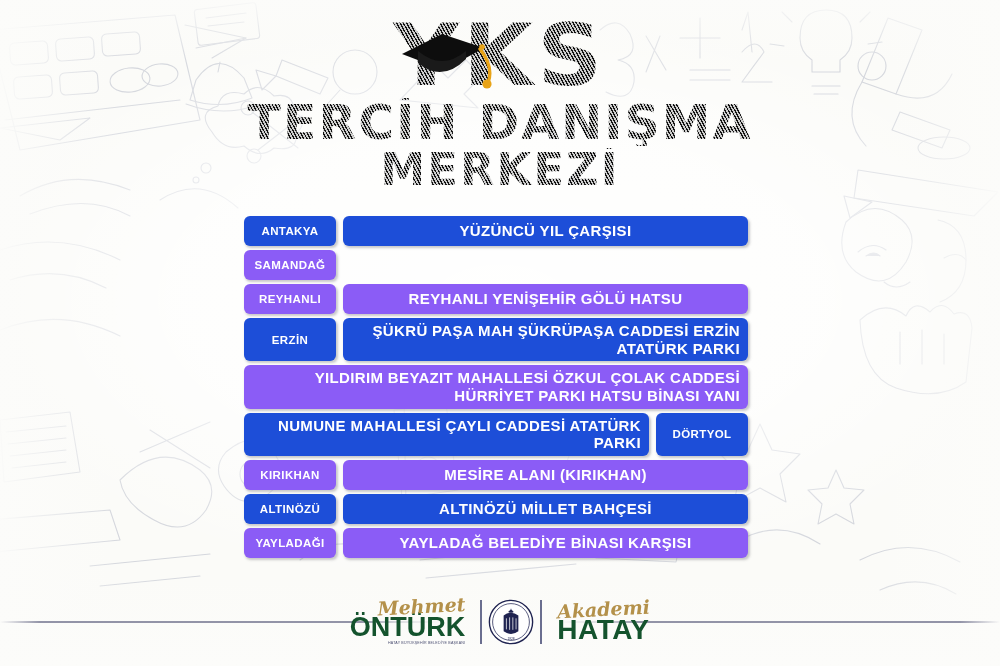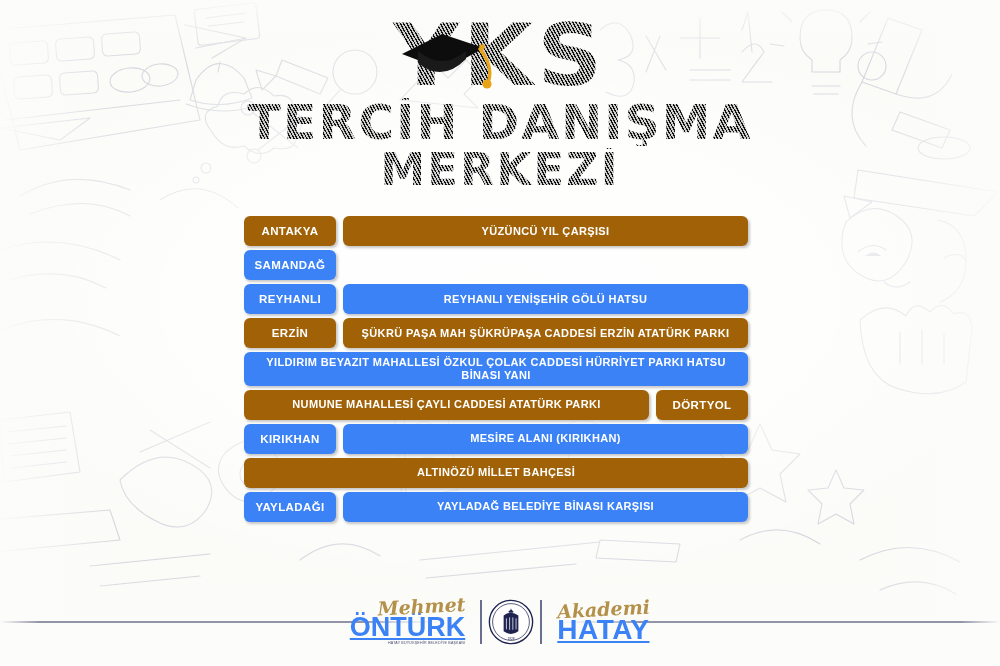--- a/index.html
+++ b/index.html
@@ -131,27 +131,28 @@
     width: 92px;
     min-height: 30px;
     font-size: 11.5px;
     letter-spacing: 0.4px;
     flex: 0 0 92px;
     padding: 0 2px;
   }
   .cell-address {
     flex: 1 1 auto;
     min-height: 30px;
-    font-size: 11px;
+    font-size: 15px;
     letter-spacing: 0.35px;
     line-height: 1.18;
     padding: 4px 8px;
-  }
-  .navy { background: #a16207; }
-  .gold { background: #3b82f6; }
+    text-align: right;
+  }
+  .navy { background: #1d4ed8; }
+  .gold { background: #8b5cf6; }
 
   
   #footer-rule {
     position: absolute;
     top: 621px;
     left: 0;
     width: 1000px;
     height: 2px;
     background: linear-gradient(to right,
         rgba(60,62,100,0) 0%,
@@ -192,23 +193,22 @@
     color: #b4914a;
     letter-spacing: 0px;
     margin-bottom: -3px;
     transform: rotate(-3deg);
   }
   .logo-bold {
     display: block;
     font-family: "Liberation Sans", sans-serif;
     font-weight: bold;
     font-size: 27px;
-    color: #3b82f6;
+    color: #14532d;
     letter-spacing: 0px;
-    text-decoration: underline;
   }
   .logo-sub {
     display: block;
     font-family: "Liberation Sans", sans-serif;
     font-size: 3.6px;
     color: #1f2350;
     letter-spacing: 0.2px;
     margin-top: 1px;
     opacity: 0.85;
   }
@@ -388,20 +388,21 @@
       <div class="cell cell-address  navy">NUMUNE MAHALLESİ ÇAYLI CADDESİ ATATÜRK PARKI</div>
       <div class="cell cell-district navy">DÖRTYOL</div>
     </div>
 
     <div class="row">
       <div class="cell cell-district gold">KIRIKHAN</div>
       <div class="cell cell-address  gold">MESİRE ALANI (KIRIKHAN)</div>
     </div>
 
     <div class="row">
+      <div class="cell cell-district navy">ALTINÖZÜ</div>
       <div class="cell cell-address  navy">ALTINÖZÜ MİLLET BAHÇESİ</div>
     </div>
 
     <div class="row">
       <div class="cell cell-district gold">YAYLADAĞI</div>
       <div class="cell cell-address  gold">YAYLADAĞ BELEDİYE BİNASI KARŞISI</div>
     </div>
 
   </div>
 

